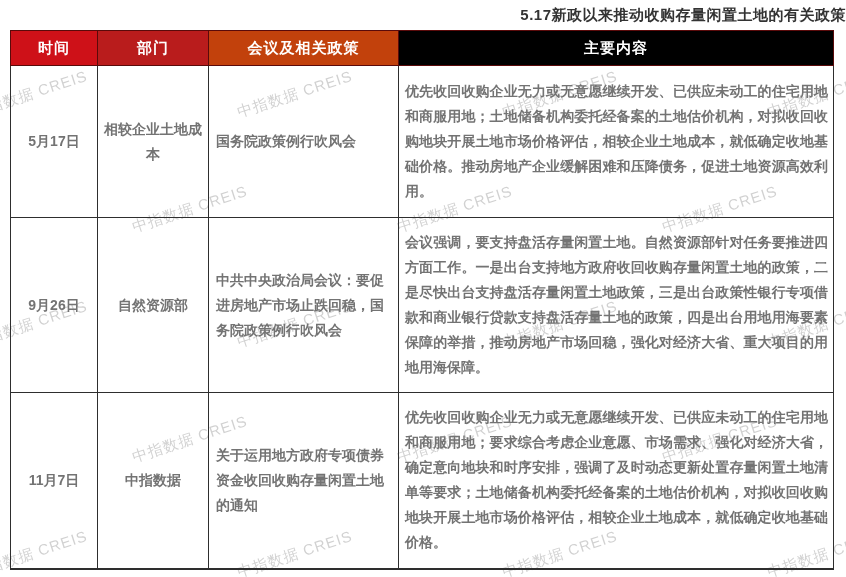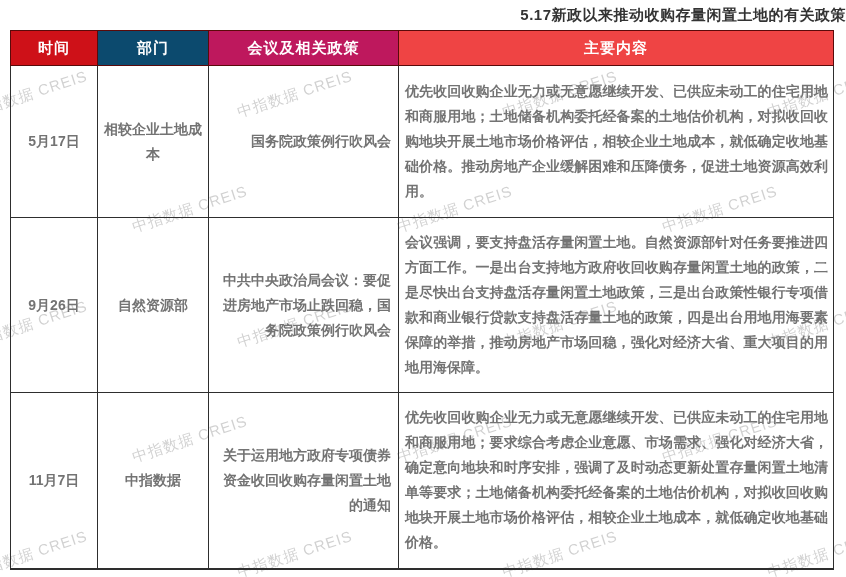--- a/index.html
+++ b/index.html
@@ -73,21 +73,21 @@
     color: #737373;
     line-height: 25px;
     background: transparent;
     font-weight: bold;
   }
   td.cell-time, td.cell-dept {
     text-align: center;
     padding: 2px 4px;
   }
   td.cell-policy {
-    text-align: right;
+    text-align: left;
     padding: 2px 7px;
   }
   td.cell-main {
     text-align: justify;
     padding: 3px 5px 3px 6px;
   }
   tr.row-1 { height: 152px; }
   tr.row-2 { height: 175px; }
   tr.row-3 { height: 176px; }
 </style>
@@ -122,23 +122,23 @@
   <table class="policy-table">
     <colgroup>
       <col class="c-time">
         <col class="c-dept">
         <col class="c-policy">
         <col class="c-main">
     </colgroup>
     <thead>
       <tr>
         <th style="background: rgb(206, 17, 24);">时间</th>
-        <th style="background: #0c4a6e;">部门</th>
-        <th style="background: #be185d;">会议及相关政策</th>
-        <th style="background: #ef4444;">主要内容</th>
+        <th style="background: #b91c1c;">部门</th>
+        <th style="background: #c2410c;">会议及相关政策</th>
+        <th style="background: #000000;">主要内容</th>
       </tr>
     </thead>
     <tbody>
       <tr class="row-1">
         <td class="cell-time">5月17日</td>
         <td class="cell-dept">相较企业土地成本</td>
         <td class="cell-policy">国务院政策例行吹风会</td>
         <td class="cell-main">优先收回收购企业无力或无意愿继续开发、已供应未动工的住宅用地和商服用地；土地储备机构委托经备案的土地估价机构，对拟收回收购地块开展土地市场价格评估，相较企业土地成本，就低确定收地基础价格。推动房地产企业缓解困难和压降债务，促进土地资源高效利用。</td>
       </tr>
       <tr class="row-2">

